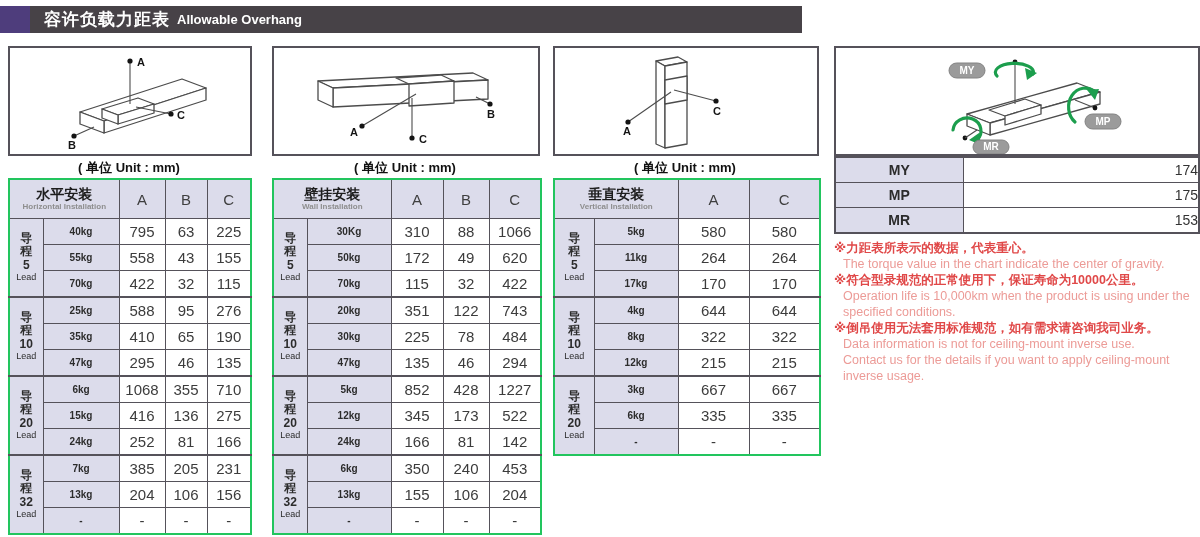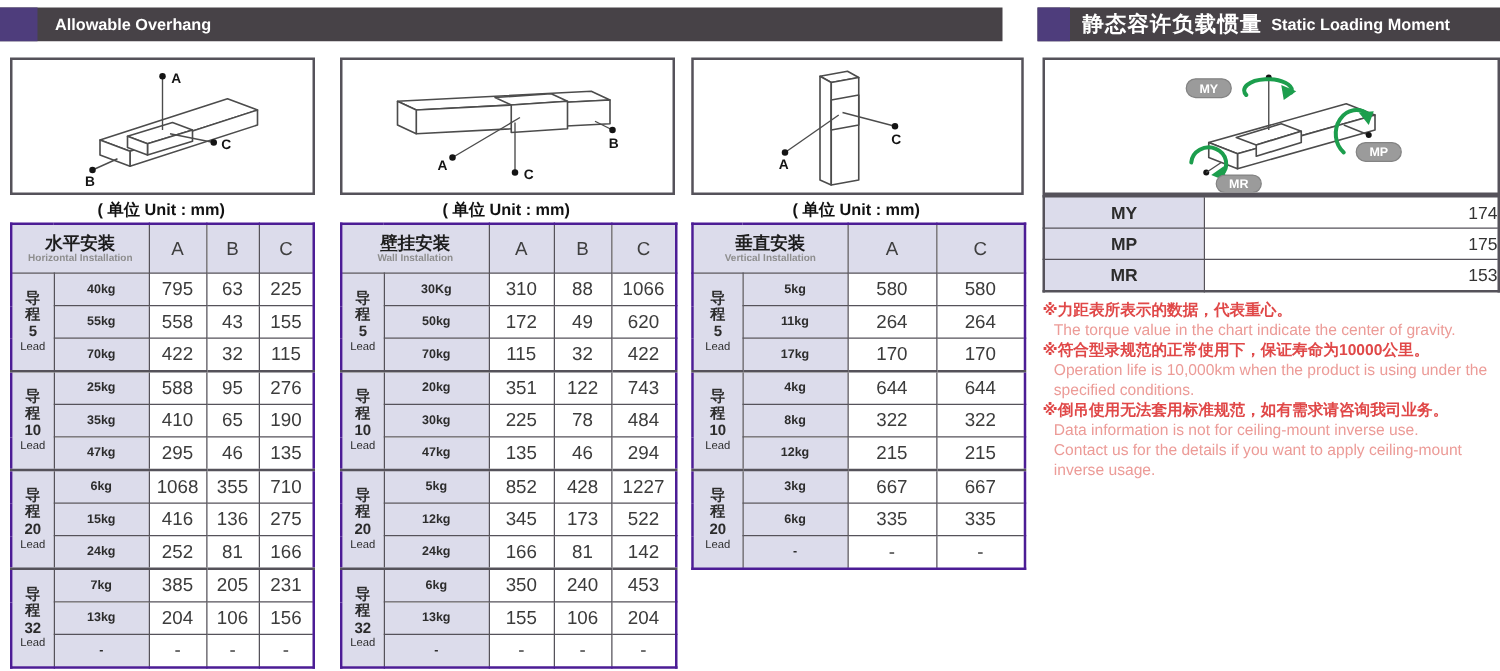--- a/index.html
+++ b/index.html
@@ -22,21 +22,21 @@
   #b2{left:272px;width:268px;}
   #b3{left:553px;width:266px;}
   #b4{left:834px;width:366px;}
 
   .diagram-box{height:110px;border:2px solid #55525a;background:#fff;box-sizing:border-box;}
   .diagram-box svg{display:block;width:100%;height:100%;}
   .unit-label{text-align:center;font-size:13px;font-weight:bold;color:#111;margin:3px 2px 3px 0;height:16px;}
 
   
   table{border-collapse:collapse;width:100%;table-layout:fixed;}
-  .load-table{border:2px solid #4c1d95;}
+  .load-table{border:2px solid #22c55e;}
   .load-table th,.load-table td{border:1px solid #55525a;padding:0;text-align:center;
         color:#3c3c3c;overflow:hidden;}
   thead th{background:#dcdceb;height:38px;vertical-align:middle;}
   .t-title-cn{font-size:14px;font-weight:bold;color:#1d1d1d;line-height:1.15;}
   .t-title-en{font-size:8px;color:#8e8e8e;line-height:1.2;}
   th.t-col{font-size:15px;font-weight:normal;color:#3f3f3f;}
   td.lead-cell{background:#dcdceb;vertical-align:middle;padding:1px 0;}
   .lead-ch{font-size:12px;font-weight:bold;line-height:1.12;color:#2c2c2c;}
   .lead-suffix{font-size:9px;line-height:1.2;color:#2c2c2c;}
   td.load-cell{background:#dcdceb;font-weight:bold;font-size:10px;height:25px;color:#2c2c2c;}
@@ -64,28 +64,24 @@
   .badge{fill:#9b9b9b;stroke:#838383;stroke-width:1;}
   .badge-t{font-family:"Liberation Sans",sans-serif;font-size:10px;font-weight:bold;fill:#fff;text-anchor:middle;}
 </style>
 </head>
 <body>
 
 <div class="page">
 
   <div class="hdr hdr-left">
     <span class="hdr-sq"></span>
+    <span class="hdr-cn">容许负载力距表</span>
     <span class="hdr-en">Allowable Overhang</span>
   </div>
 
-  <div class="hdr hdr-right">
-    <span class="hdr-sq"></span>
-    <span class="hdr-cn">静态容许负载惯量</span>
-    <span class="hdr-en">Static Loading Moment</span>
-  </div>
 
   <div class="block" id="b1">
     <div class="diagram-box">
       <svg viewBox="0 0 240 106">
         <polygon class="dpoly" points="70,64 172,31 196,40 94,73"></polygon>
         <polygon class="dpoly" points="94,73 196,40 196,52 94,85"></polygon>
         <polygon class="dpoly" points="70,64 94,73 94,85 70,76"></polygon>
         <polygon class="dpoly" points="92,61 128,50 144,56 108,67"></polygon>
         <polygon class="dpoly" points="108,67 144,56 144,65 108,76"></polygon>
         <polygon class="dpoly" points="92,61 108,67 108,76 92,70"></polygon>

